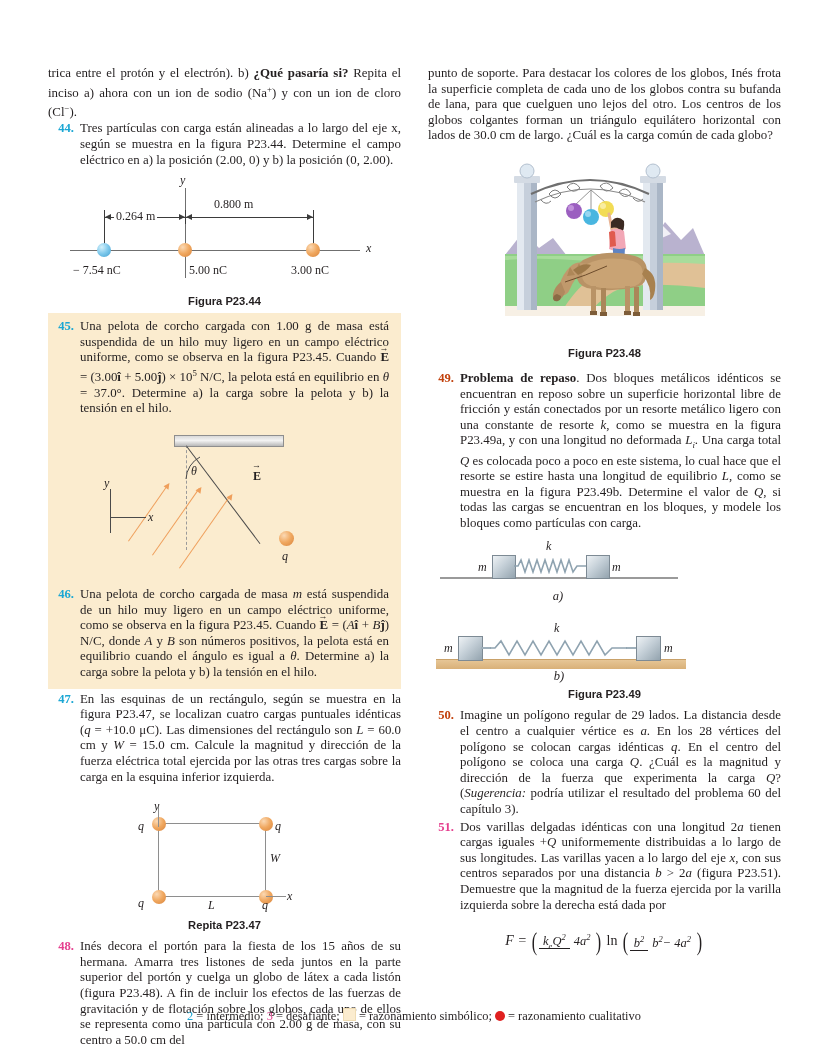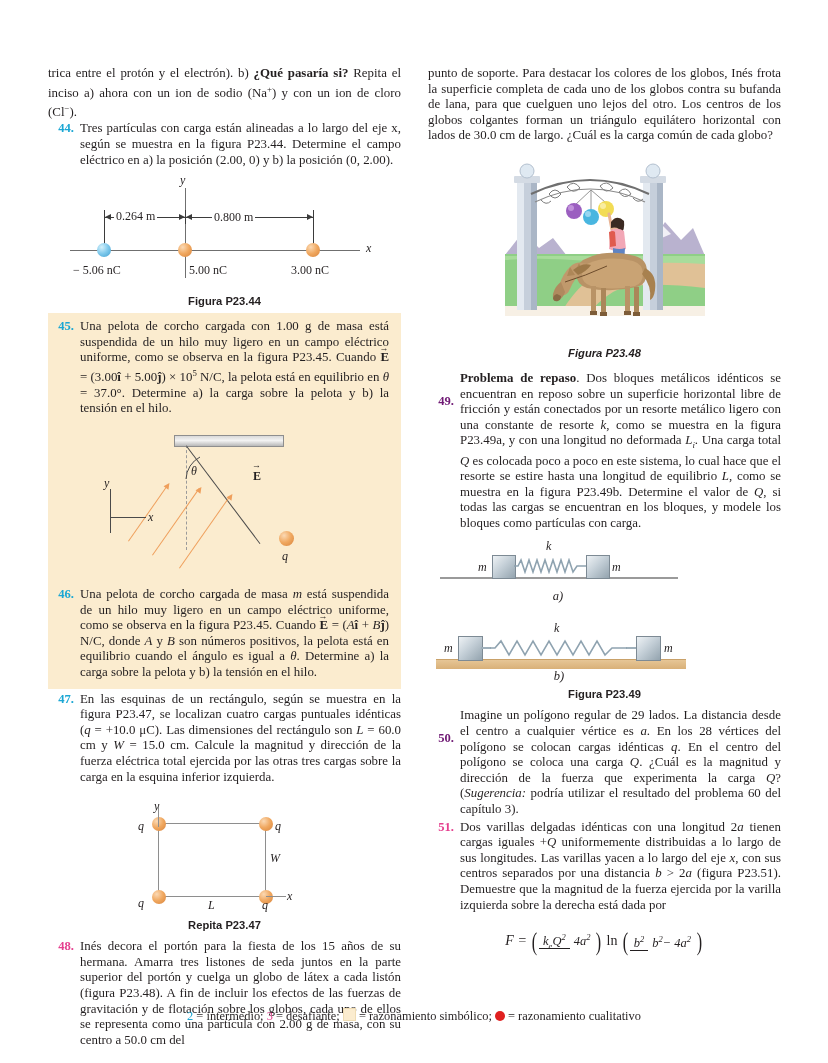--- a/index.html
+++ b/index.html
@@ -20,21 +20,21 @@
 
   
   .prob{display:flex;align-items:flex-start;margin:0 0 2px 0;}
   .pnum{width:26px;flex:0 0 26px;text-align:right;padding-right:6px;
         font-family:"Liberation Serif",serif;font-weight:bold;font-size:12.6px;line-height:15.6px;}
   .pbody{flex:1;font-size:12.9px;line-height:15.6px;text-align:justify;
          text-justify:inter-word;hyphens:manual;}
   .cont{font-size:12.9px;line-height:15.6px;text-align:justify;padding-left:32px;}
   .n-teal{color:#1ba7d4;}
   .n-pink{color:#e5408f;}
-  .n-black{color:#701a75;margin-top:23px;}
+  .n-black{color:#c2410c;}
   b{font-weight:bold;}
   i{font-style:italic;}
   .vec{position:relative;font-weight:bold;font-style:normal;}
   .vec::after{content:"\2192";position:absolute;left:-1px;top:-9px;font-size:9px;font-weight:normal;}
 
   
   .highlight{background:#fbeccf;padding:6px 6px 6px 0;margin:4px 0 2px 0;}
   .highlight .pbody{padding-right:6px;}
 
   
@@ -130,26 +130,26 @@
         <div class="tick" style="left:56px;top:32px;height:40px;"></div>
         <div class="tick" style="left:137px;top:32px;height:14px;"></div>
         <div class="tick" style="left:265px;top:32px;height:40px;"></div>
         <div class="dimline" style="left:56px;top:39px;width:81px;"></div>
         <div class="dimline" style="left:137px;top:39px;width:128px;"></div>
         <div class="arrw l" style="left:57px;top:36px;"></div>
         <div class="arrw r" style="left:131px;top:36px;"></div>
         <div class="arrw l" style="left:138px;top:36px;"></div>
         <div class="arrw r" style="left:259px;top:36px;"></div>
         <span class="lbl" style="left:66px;top:31px;background:#fff;padding:0 2px;">0.264 m</span>
-        <span class="lbl" style="left:164px;top:32px;background:#fff;padding:0 2px;">0.800 m</span>
+        <span class="lbl" style="left:164px;top:19px;background:#fff;padding:0 2px;">0.800 m</span>
 
         <div class="ball blue" style="left:49px;top:65px;"></div>
         <div class="ball orange" style="left:130px;top:65px;"></div>
         <div class="ball orange" style="left:258px;top:65px;"></div>
-        <span class="lbl" style="left:25px;top:85px;">− 5.06 nC</span>
+        <span class="lbl" style="left:25px;top:85px;">− 7.54 nC</span>
         <span class="lbl" style="left:141px;top:85px;">5.00 nC</span>
         <span class="lbl" style="left:243px;top:85px;">3.00 nC</span>
       </div>
       <div class="figcap" style="margin-top:2px;">Figura P23.44</div>
     </div>
 
     <div class="highlight">
 
       <div class="prob">
         <div class="pnum n-teal">45.</div>
@@ -316,21 +316,21 @@
           <rect x="85" y="151" width="7" height="4" fill="#7d5c38"></rect>
           <rect x="95" y="152" width="7" height="4" fill="#7d5c38"></rect>
           <rect x="119" y="151" width="7" height="4" fill="#7d5c38"></rect>
           <rect x="128" y="152" width="7" height="4" fill="#7d5c38"></rect>
 
           <path d="M140 108 q12 6 10 22 q-1 8 -5 10 q2 -14 -8 -26 Z" fill="#a8814f"></path>
 
           <path d="M60 122 q20 -6 42 -16" stroke="#6d4c2c" stroke-width="1" fill="none"></path>
         </svg>
       </div>
-      <div class="figcap" style="margin-top:12px;font-style:italic;">Figura P23.48</div>
+      <div class="figcap" style="margin-top:12px;">Figura P23.48</div>
     </div>
 
     <div class="prob" style="margin-top:12px;">
       <div class="pnum n-black">49.</div>
       <div class="pbody"><b>Problema de repaso</b>. Dos bloques metálicos idénticos se encuentran en reposo sobre un superficie horizontal libre de fricción y están conectados por un resorte metálico ligero con una constante de resorte <i>k</i>, como se muestra en la figura P23.49a, y con una longitud no deformada <i>L<sub>i</sub></i>. Una carga total <i>Q</i> es colocada poco a poco en este sistema, lo cual hace que el resorte se estire hasta una longitud de equilibrio <i>L</i>, como se muestra en la figura P23.49b. Determine el valor de <i>Q</i>, si todas las cargas se encuentran en los bloques, y modele los bloques como partículas con carga.</div>
     </div>
 
     <div class="figwrap" style="margin-top:10px;">
       <div class="f49">
 

